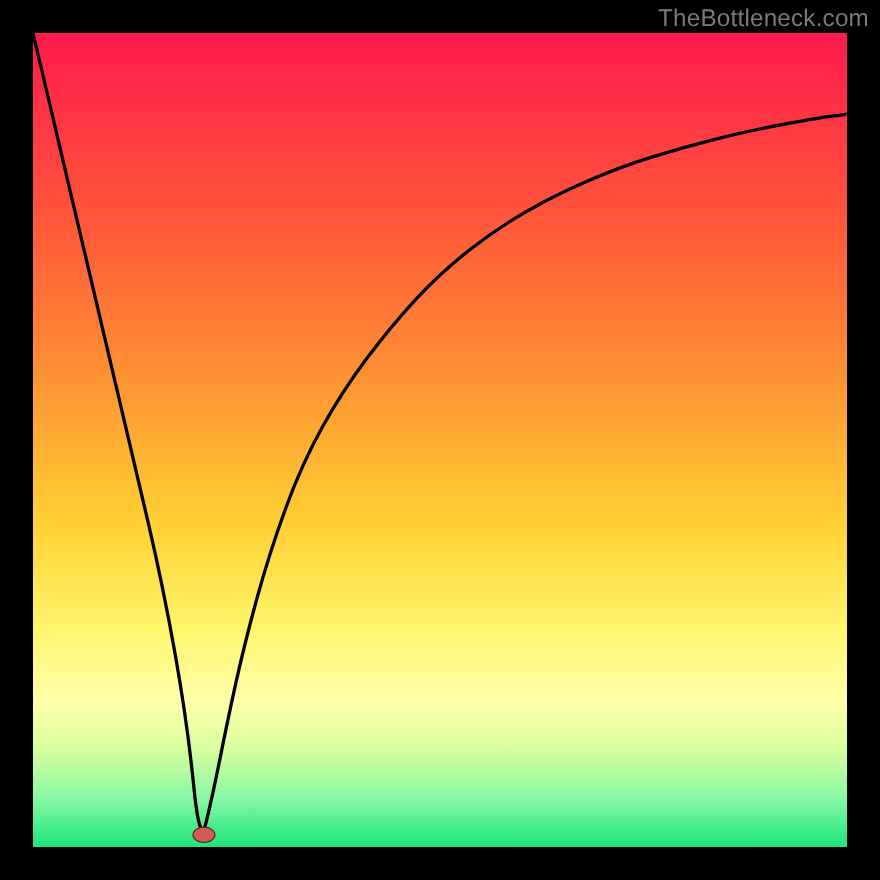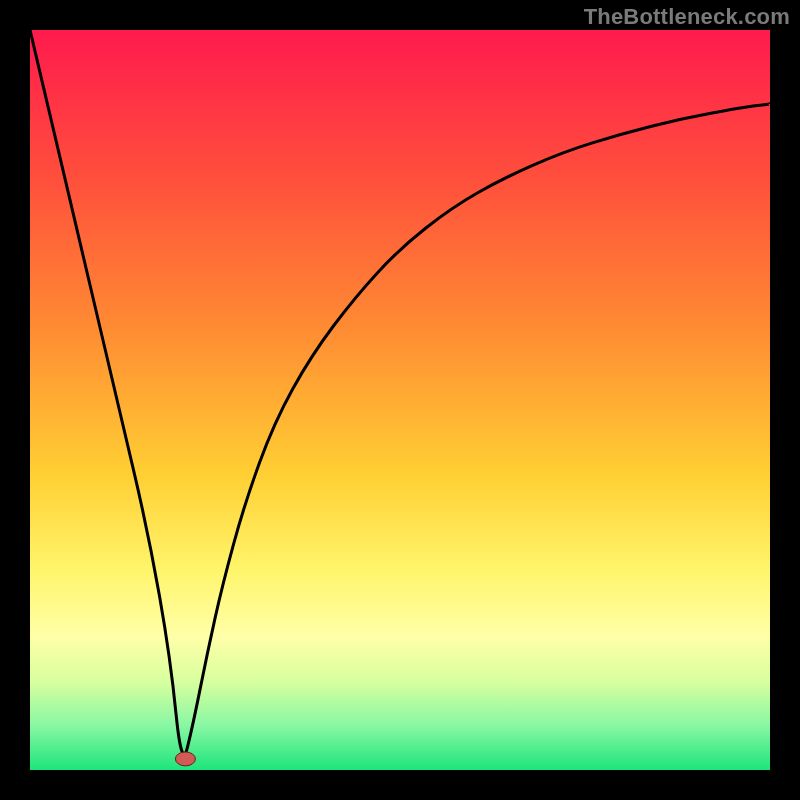--- a/index.html
+++ b/index.html
@@ -21,21 +21,21 @@
     inset: 0;
     width: 800px;
     height: 800px;
     display: block;
   }
   .watermark {
     position: absolute;
     top: 4px;
     right: 10px;
     font-size: 22px;
-    font-weight: 700;
+    font-weight: 400;
     color: #7a7a7a;
     letter-spacing: 0.2px;
     pointer-events: none;
   }
 </style>
 </head>
 <body>
 
 <div class="stage">
 

